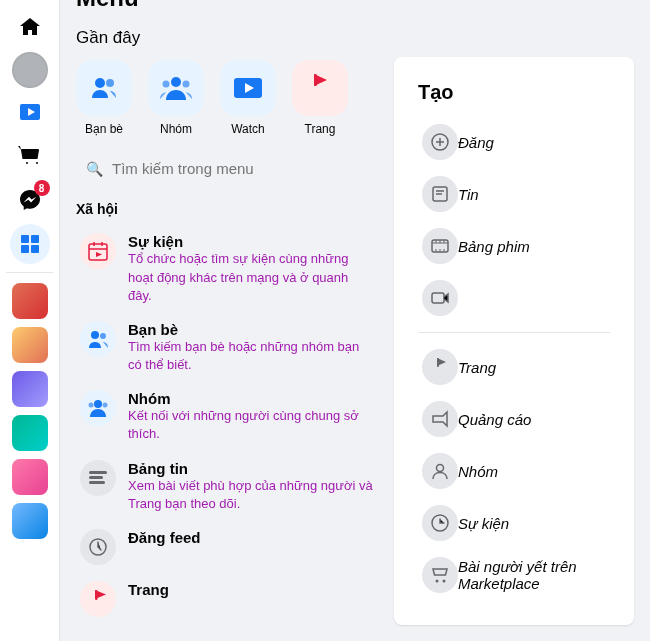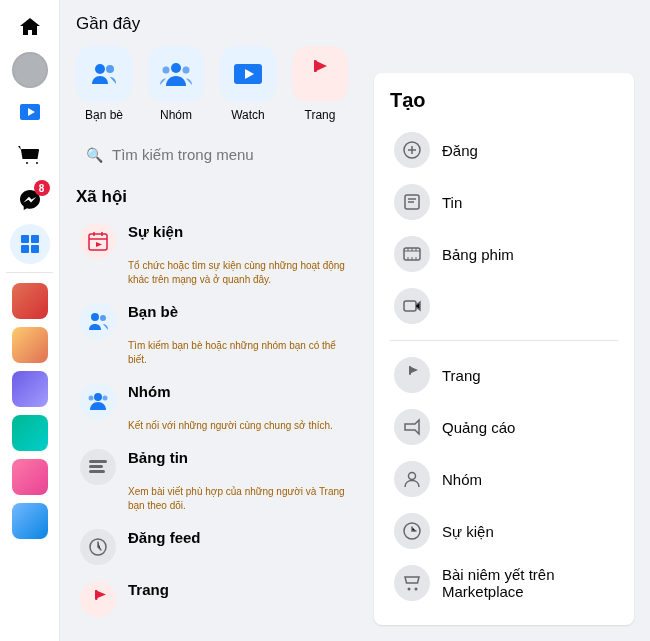--- a/index.html
+++ b/index.html
@@ -162,21 +162,21 @@
       position: absolute;
       left: 10px;
       top: 50%;
       transform: translateY(-50%);
       color: #65676b;
       font-size: 14px;
     }
 
     
     .xa-hoi-title {
-      font-size: 17px;
+      font-size: 14px;
       font-weight: 700;
       color: #050505;
       margin-bottom: 8px;
     }
     .menu-list-item {
       display: flex;
       align-items: flex-start;
       gap: 12px;
       padding: 8px 4px;
       border-radius: 8px;
@@ -195,52 +195,52 @@
     }
     .menu-list-text {
       flex: 1;
     }
     .menu-list-name {
       font-size: 15px;
       font-weight: 600;
       color: #050505;
     }
     .menu-list-desc {
-      font-size: 10px;
-      color: #a16207;
-      margin-top: 19px;
+      font-size: 13px;
+      color: #a21caf;
+      margin-top: 0;
       line-height: 1.4;
     }
 
     
     .right-panel {
-      width: 260px;
+      width: 240px;
       background: #fff;
       border-radius: 8px;
       margin: 16px 16px 16px 0;
-      padding: 16px;
+      padding: 24px;
       overflow-y: auto;
       box-shadow: 0 1px 2px rgba(0,0,0,0.1);
     }
     .right-panel::-webkit-scrollbar { width: 6px; }
     .right-panel::-webkit-scrollbar-thumb { background: #ccc; border-radius: 3px; }
 
     .tao-title {
       font-size: 20px;
       font-weight: 700;
       color: #050505;
       margin-bottom: 12px;
     }
     .tao-item {
       display: flex;
       align-items: center;
-      gap: 12px;
       padding: 8px 4px;
       border-radius: 8px;
       cursor: pointer;
+      font-style: italic;
     }
     .tao-icon {
       width: 36px;
       height: 36px;
       border-radius: 50%;
       background: #e4e6ea;
       display: flex;
       align-items: center;
       justify-content: center;
       font-size: 18px;
@@ -549,18 +549,18 @@
       </div>
 
       <div class="tao-item">
         <div class="tao-icon" style="background:#e4e6ea;">
           <svg width="20" height="20" viewBox="0 0 20 20">
               <path d="M3 4h14l-1.5 6H4.5L3 4z" fill="none" stroke="#65676b" stroke-width="1.5"></path>
               <circle cx="7" cy="16" r="1.5" fill="#65676b"></circle>
               <circle cx="14" cy="16" r="1.5" fill="#65676b"></circle>
             </svg>
         </div>
-        <span class="tao-label">Bài niêm yết trên Marketplace</span>
+        <span class="tao-label">Bài người yết trên Marketplace</span>
       </div>
     </div>
 
   </div>
 </div>
 
 </body></html>

